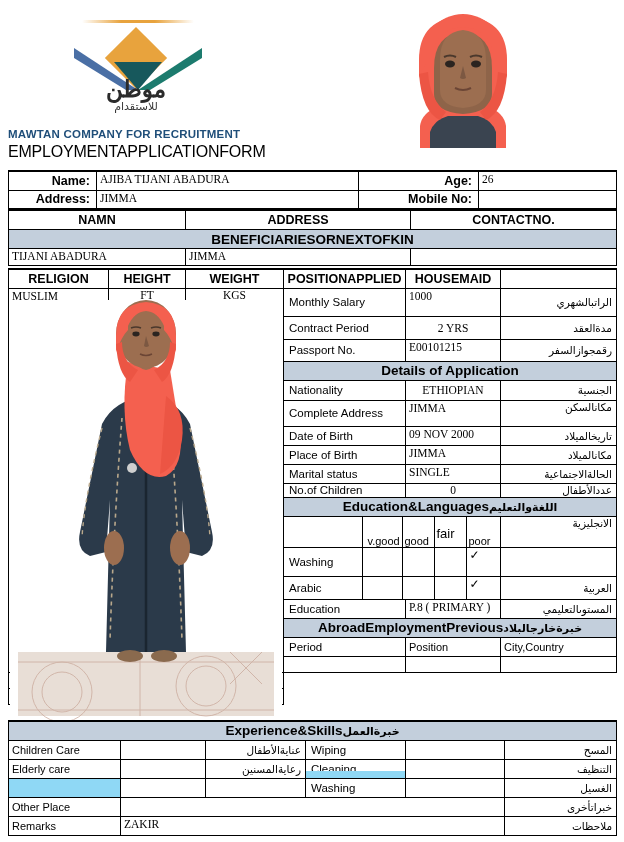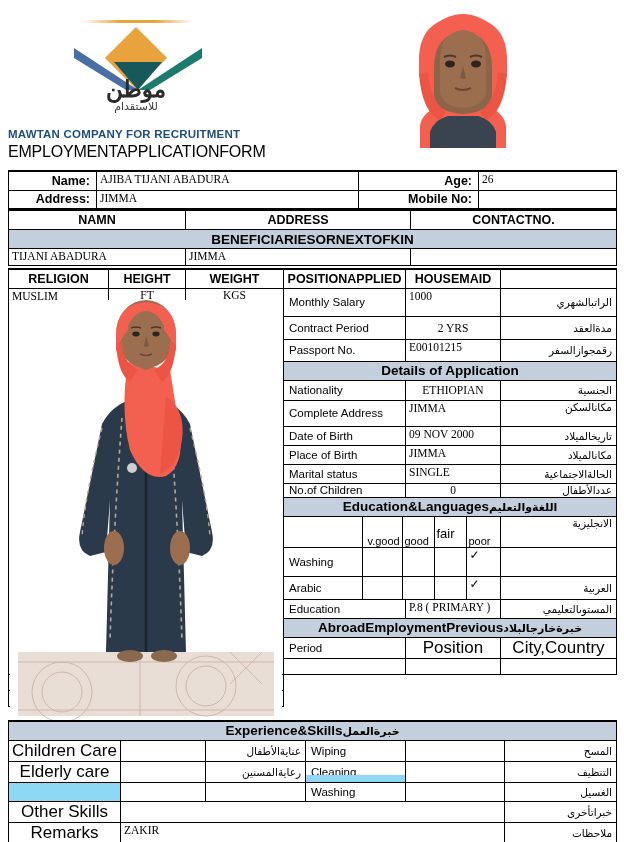--- a/index.html
+++ b/index.html
@@ -56,21 +56,21 @@
 
   .lbl { font-size: 12.5px; font-weight: 700; text-align: right; padding-right: 6px; }
   .val { font-family: "Liberation Serif", serif; font-size: 11.5px; vertical-align: top; padding-top: 1px; }
   .val-c { font-family: "Liberation Serif", serif; font-size: 11.5px; text-align: center; }
   .band {
     background: #C3CFDC; text-align: center; font-weight: 700; font-size: 13.5px;
     height: 19px;
   }
   .colhdr { text-align: center; font-weight: 700; font-size: 12.5px; height: 19px; }
   .rowlbl { font-size: 11.5px; padding-left: 5px; }
-  .rowlbl-c { font-size: 17px; text-align: center; }
+  .rowlbl-c { font-size: 11px; }
   .ar { font-family: "DejaVu Sans", sans-serif; font-size: 10.5px; direction: rtl;
         text-align: right; padding-right: 4px; white-space: nowrap; }
   .ar-band { font-family: "DejaVu Sans", sans-serif; font-size: 11px; direction: rtl; }
   .hl { background: #8FD8F5; }
   .tick { text-align: left; font-size: 12px; padding-left: 3px; }
   .thick-t { border-top: 2px solid #000; }
   .thick-b { border-bottom: 2px solid #000; }
 
   
   .photo-body {
@@ -447,21 +447,21 @@
       <tr>
         <td class="rowlbl-c hl" style="height:19px"></td>
         <td></td>
         <td class="ar"></td>
         <td class="rowlbl">Washing</td>
         <td></td>
         <td class="ar">الغسيل</td>
       </tr>
 
       <tr>
-        <td class="rowlbl-c" style="height:19px">Other Skills</td>
+        <td class="rowlbl-c" style="height:19px">Other Place</td>
         <td class="val" colspan="4"></td>
         <td class="ar">خبراتأخرى</td>
       </tr>
 
       <tr>
         <td class="rowlbl-c" style="height:19px">Remarks</td>
         <td class="val" colspan="4">ZAKIR</td>
         <td class="ar">ملاحظات</td>
       </tr>
     </tbody>

